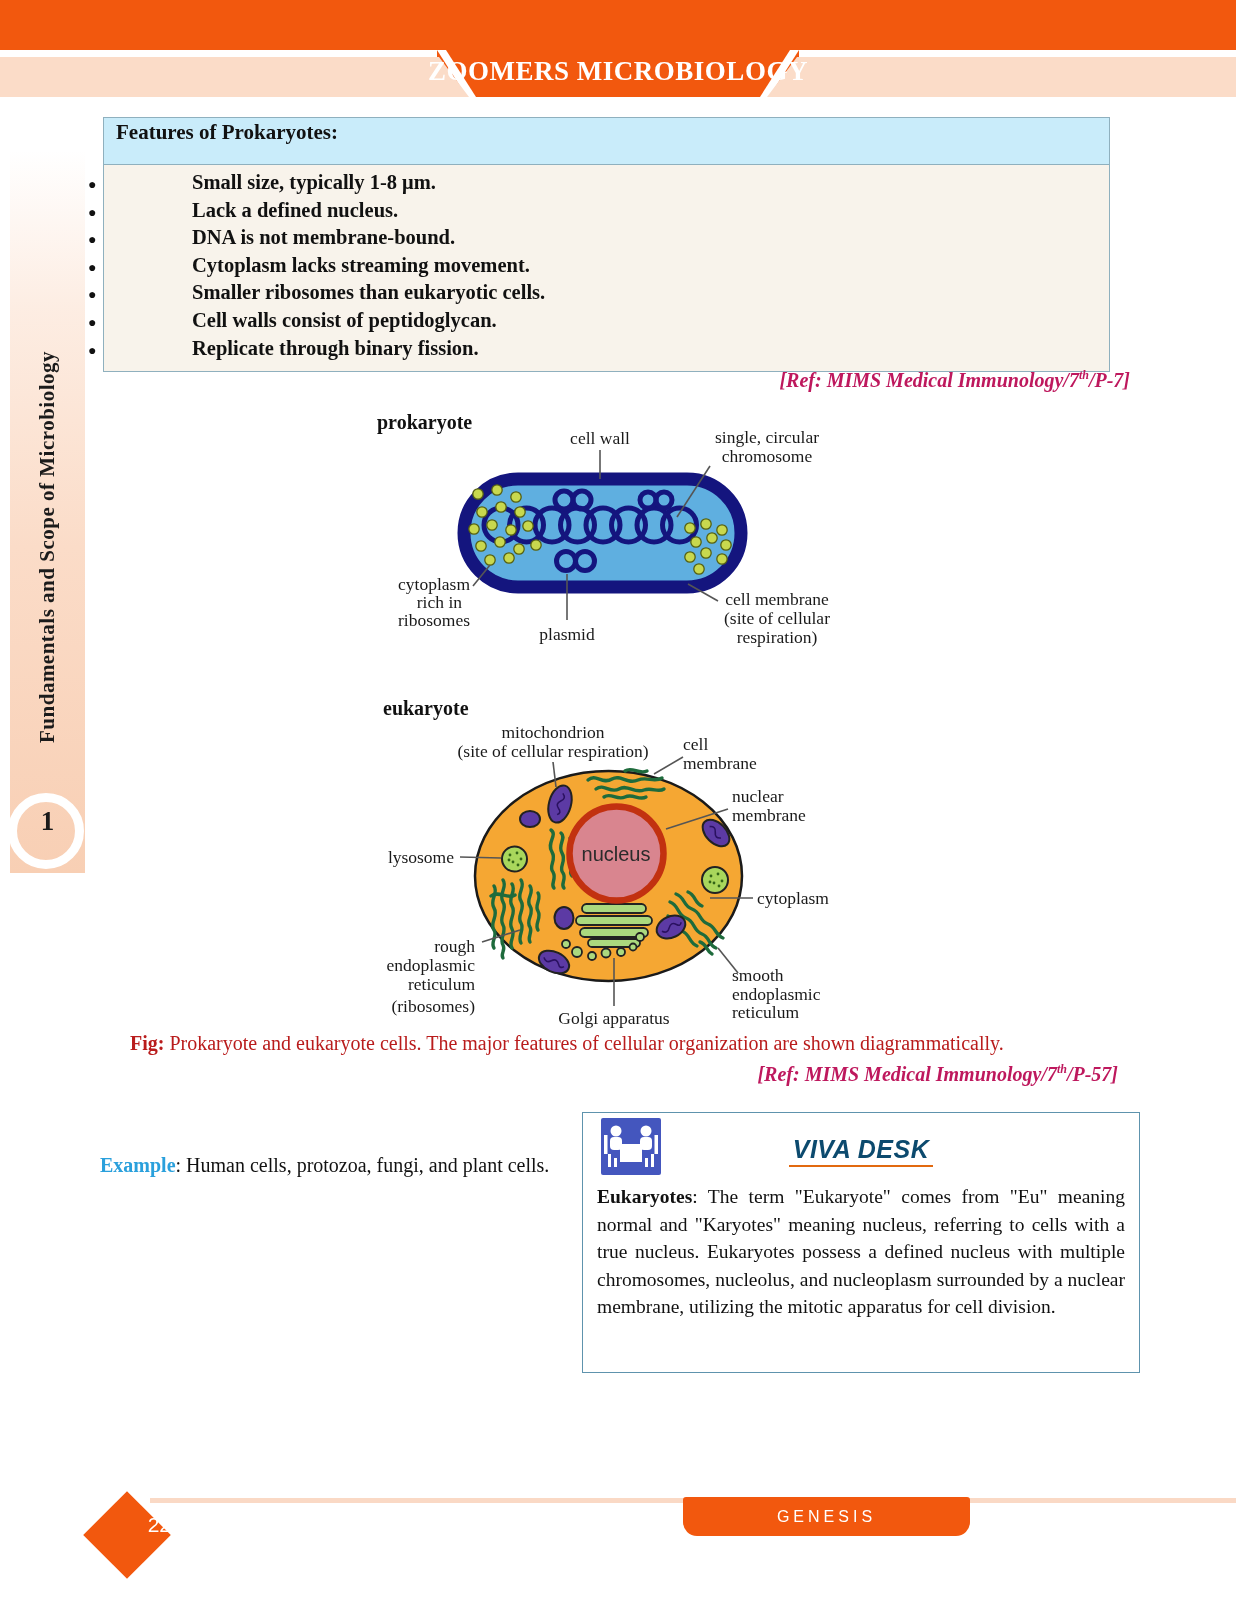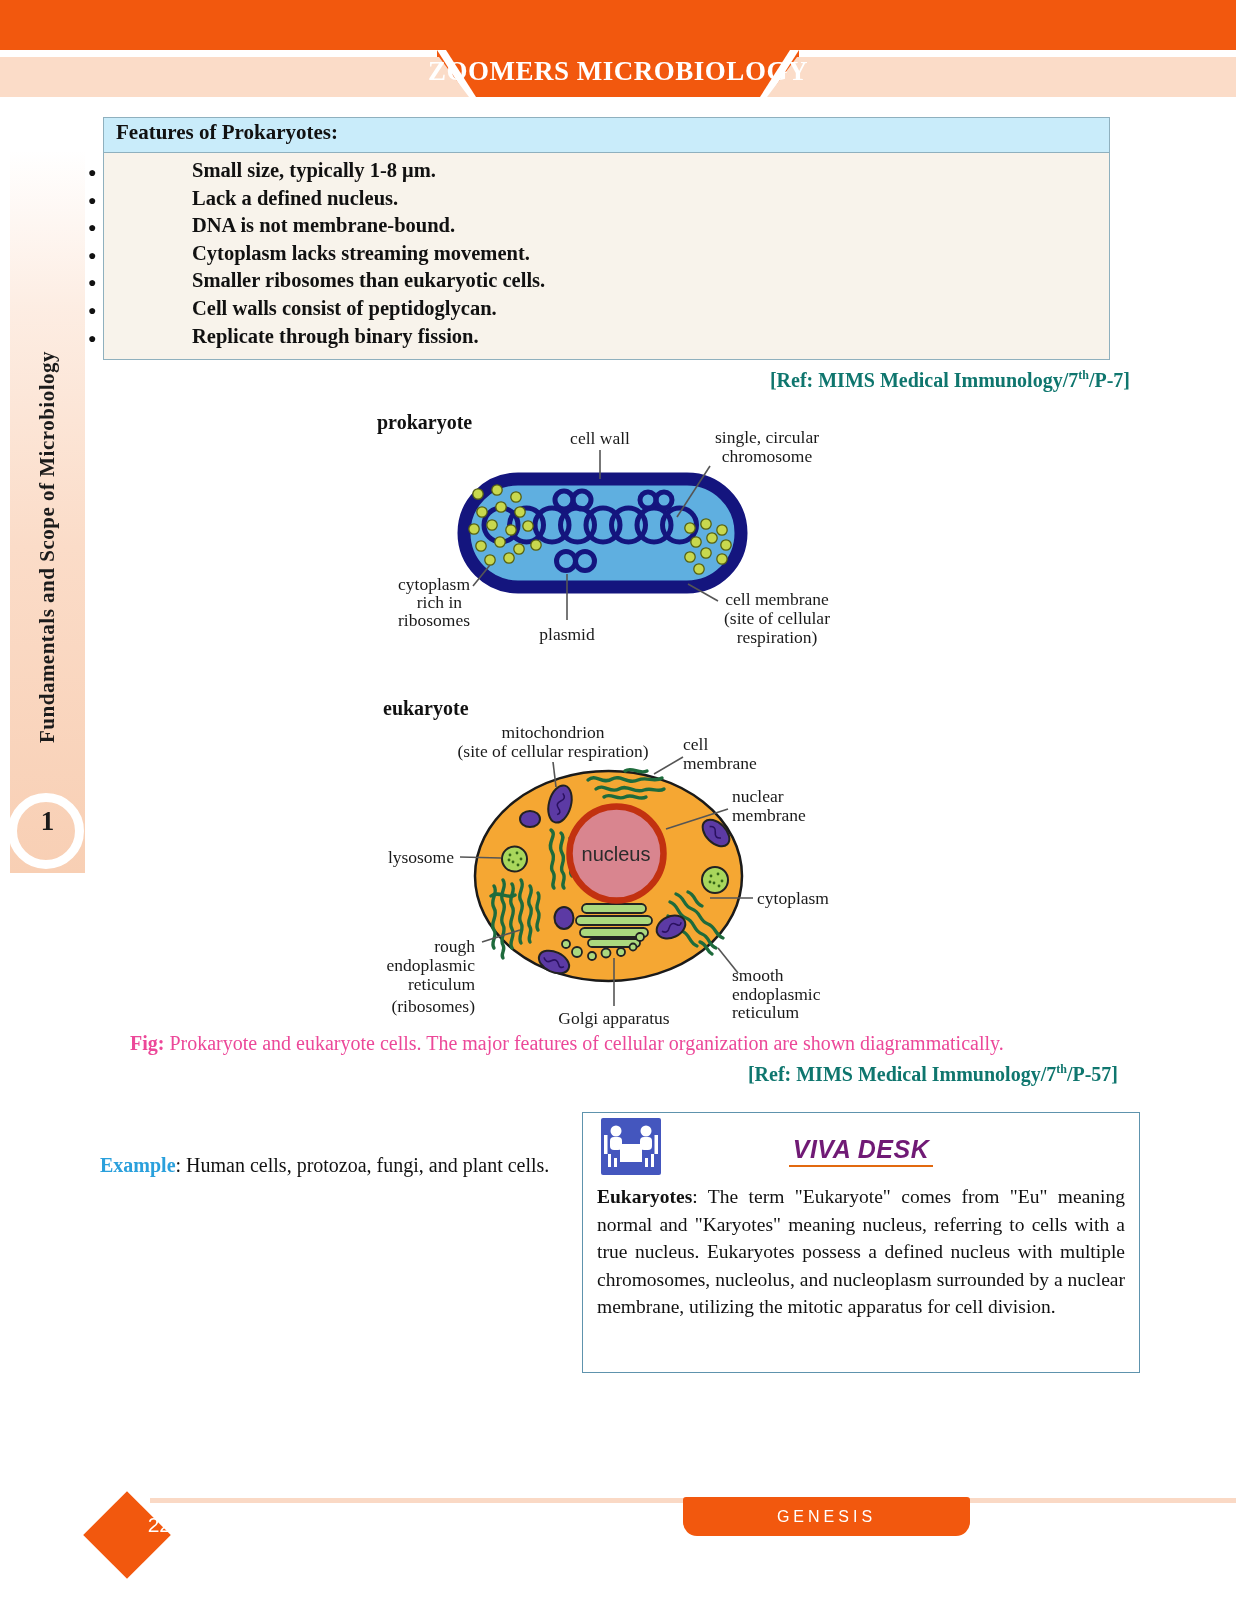--- a/index.html
+++ b/index.html
@@ -16,55 +16,55 @@
     display:flex;align-items:center;justify-content:center;padding-top:70px;box-sizing:border-box;}
   .sidebar-title{writing-mode:vertical-rl;transform:rotate(180deg);
     font-weight:bold;font-size:21px;color:#1b1b1b;letter-spacing:0.5px;white-space:nowrap;}
   .sidebar-arc{position:absolute;left:8px;top:793px;width:76px;height:76px;border:9px solid #ffffff;
     border-radius:50%;box-sizing:border-box;background:transparent;}
   .sidebar-number{position:absolute;left:10px;top:806px;width:75px;text-align:center;
     font-weight:bold;font-size:27px;color:#1a1a1a;}
 
   
   .features-box{position:absolute;left:103px;top:117px;width:1007px;border:1.5px solid #8FB0BE;box-sizing:border-box;}
-  .features-header{background:#C9ECFA;border-bottom:1px solid #8FB0BE;padding:2px 0 7px 12px;
+  .features-header{background:#C9ECFA;border-bottom:1px solid #8FB0BE;padding:2px 0 19px 12px;
     font-weight:bold;font-size:21px;color:#111;}
   .features-body{background:#F8F3EB;padding:5px 0 8px 0;}
   .features-body ul{margin:0;padding:0;list-style:none;}
   .features-body li{position:relative;padding-left:88px;text-indent:-104px;line-height:24.6px;
     font-weight:bold;font-size:20.5px;color:#111;}
   .features-body li::before{content:"\25CF";font-size:14px;display:inline-block;width:104px;text-indent:0;}
 
   
-  .ref-line{position:absolute;font-weight:bold;font-size:20px;color:#0f766e;white-space:nowrap;}
+  .ref-line{position:absolute;font-style:italic;font-weight:bold;font-size:20px;color:#be185d;white-space:nowrap;}
   .ref-top{top:368px;right:106px;}
   .ref-fig{top:1062px;right:118px;}
   .ref-line sup{font-size:12px;}
 
   
   .fig-svg{position:absolute;}
   .diag-label{font-family:"Liberation Serif", serif;font-size:17.5px;fill:#1a1a1a;}
   .diag-title{font-family:"Liberation Serif", serif;font-size:20px;font-weight:bold;fill:#111;}
   .leader{stroke:#555;stroke-width:1.6;fill:none;}
   .er{stroke:#1E6B3C;stroke-width:3.4;fill:none;stroke-linecap:round;}
 
   
-  .fig-caption{position:absolute;left:130px;top:1032px;width:980px;font-size:20px;color:#ec4899;}
+  .fig-caption{position:absolute;left:130px;top:1032px;width:980px;font-size:20px;color:#b91c1c;}
   .fig-caption .cap-label{font-weight:bold;}
   .example-block{position:absolute;left:100px;top:1149px;width:460px;font-size:20px;color:#111;
     line-height:32px;text-align:justify;}
   .example-label{color:#2AA0DC;font-weight:bold;}
 
   
   .viva-box{position:absolute;left:582px;top:1112px;width:558px;height:261px;border:1.5px solid #5E93AD;
     box-sizing:border-box;background:#fff;}
   .viva-icon{position:absolute;left:18px;top:5px;}
   .viva-title-row{position:absolute;left:0;right:0;top:22px;text-align:center;}
   .viva-title{display:inline-block;font-family:"Liberation Sans", sans-serif;font-style:italic;font-weight:800;
-    font-size:25px;color:#701a75;border-bottom:2.5px solid #E2690F;padding:0 4px 1px 4px;letter-spacing:0.5px;}
+    font-size:25px;color:#0c4a6e;border-bottom:2.5px solid #E2690F;padding:0 4px 1px 4px;letter-spacing:0.5px;}
   .viva-body{position:absolute;left:14px;right:14px;top:70px;font-size:19.5px;line-height:27.6px;
     color:#111;text-align:justify;}
   .viva-term{font-weight:bold;}
 
   
   .footer-line{position:absolute;left:150px;top:1498px;width:1086px;height:5px;background:#FAD9C5;}
   .genesis-tab{position:absolute;left:683px;top:1497px;width:287px;height:39px;background:#F2580E;
     border-radius:3px 3px 14px 14px;color:#fff;font-family:"Liberation Sans", sans-serif;font-size:16px;
     letter-spacing:4px;text-align:center;line-height:40px;}
   .page-diamond{position:absolute;left:96px;top:1504px;width:62px;height:62px;background:#F2580E;

